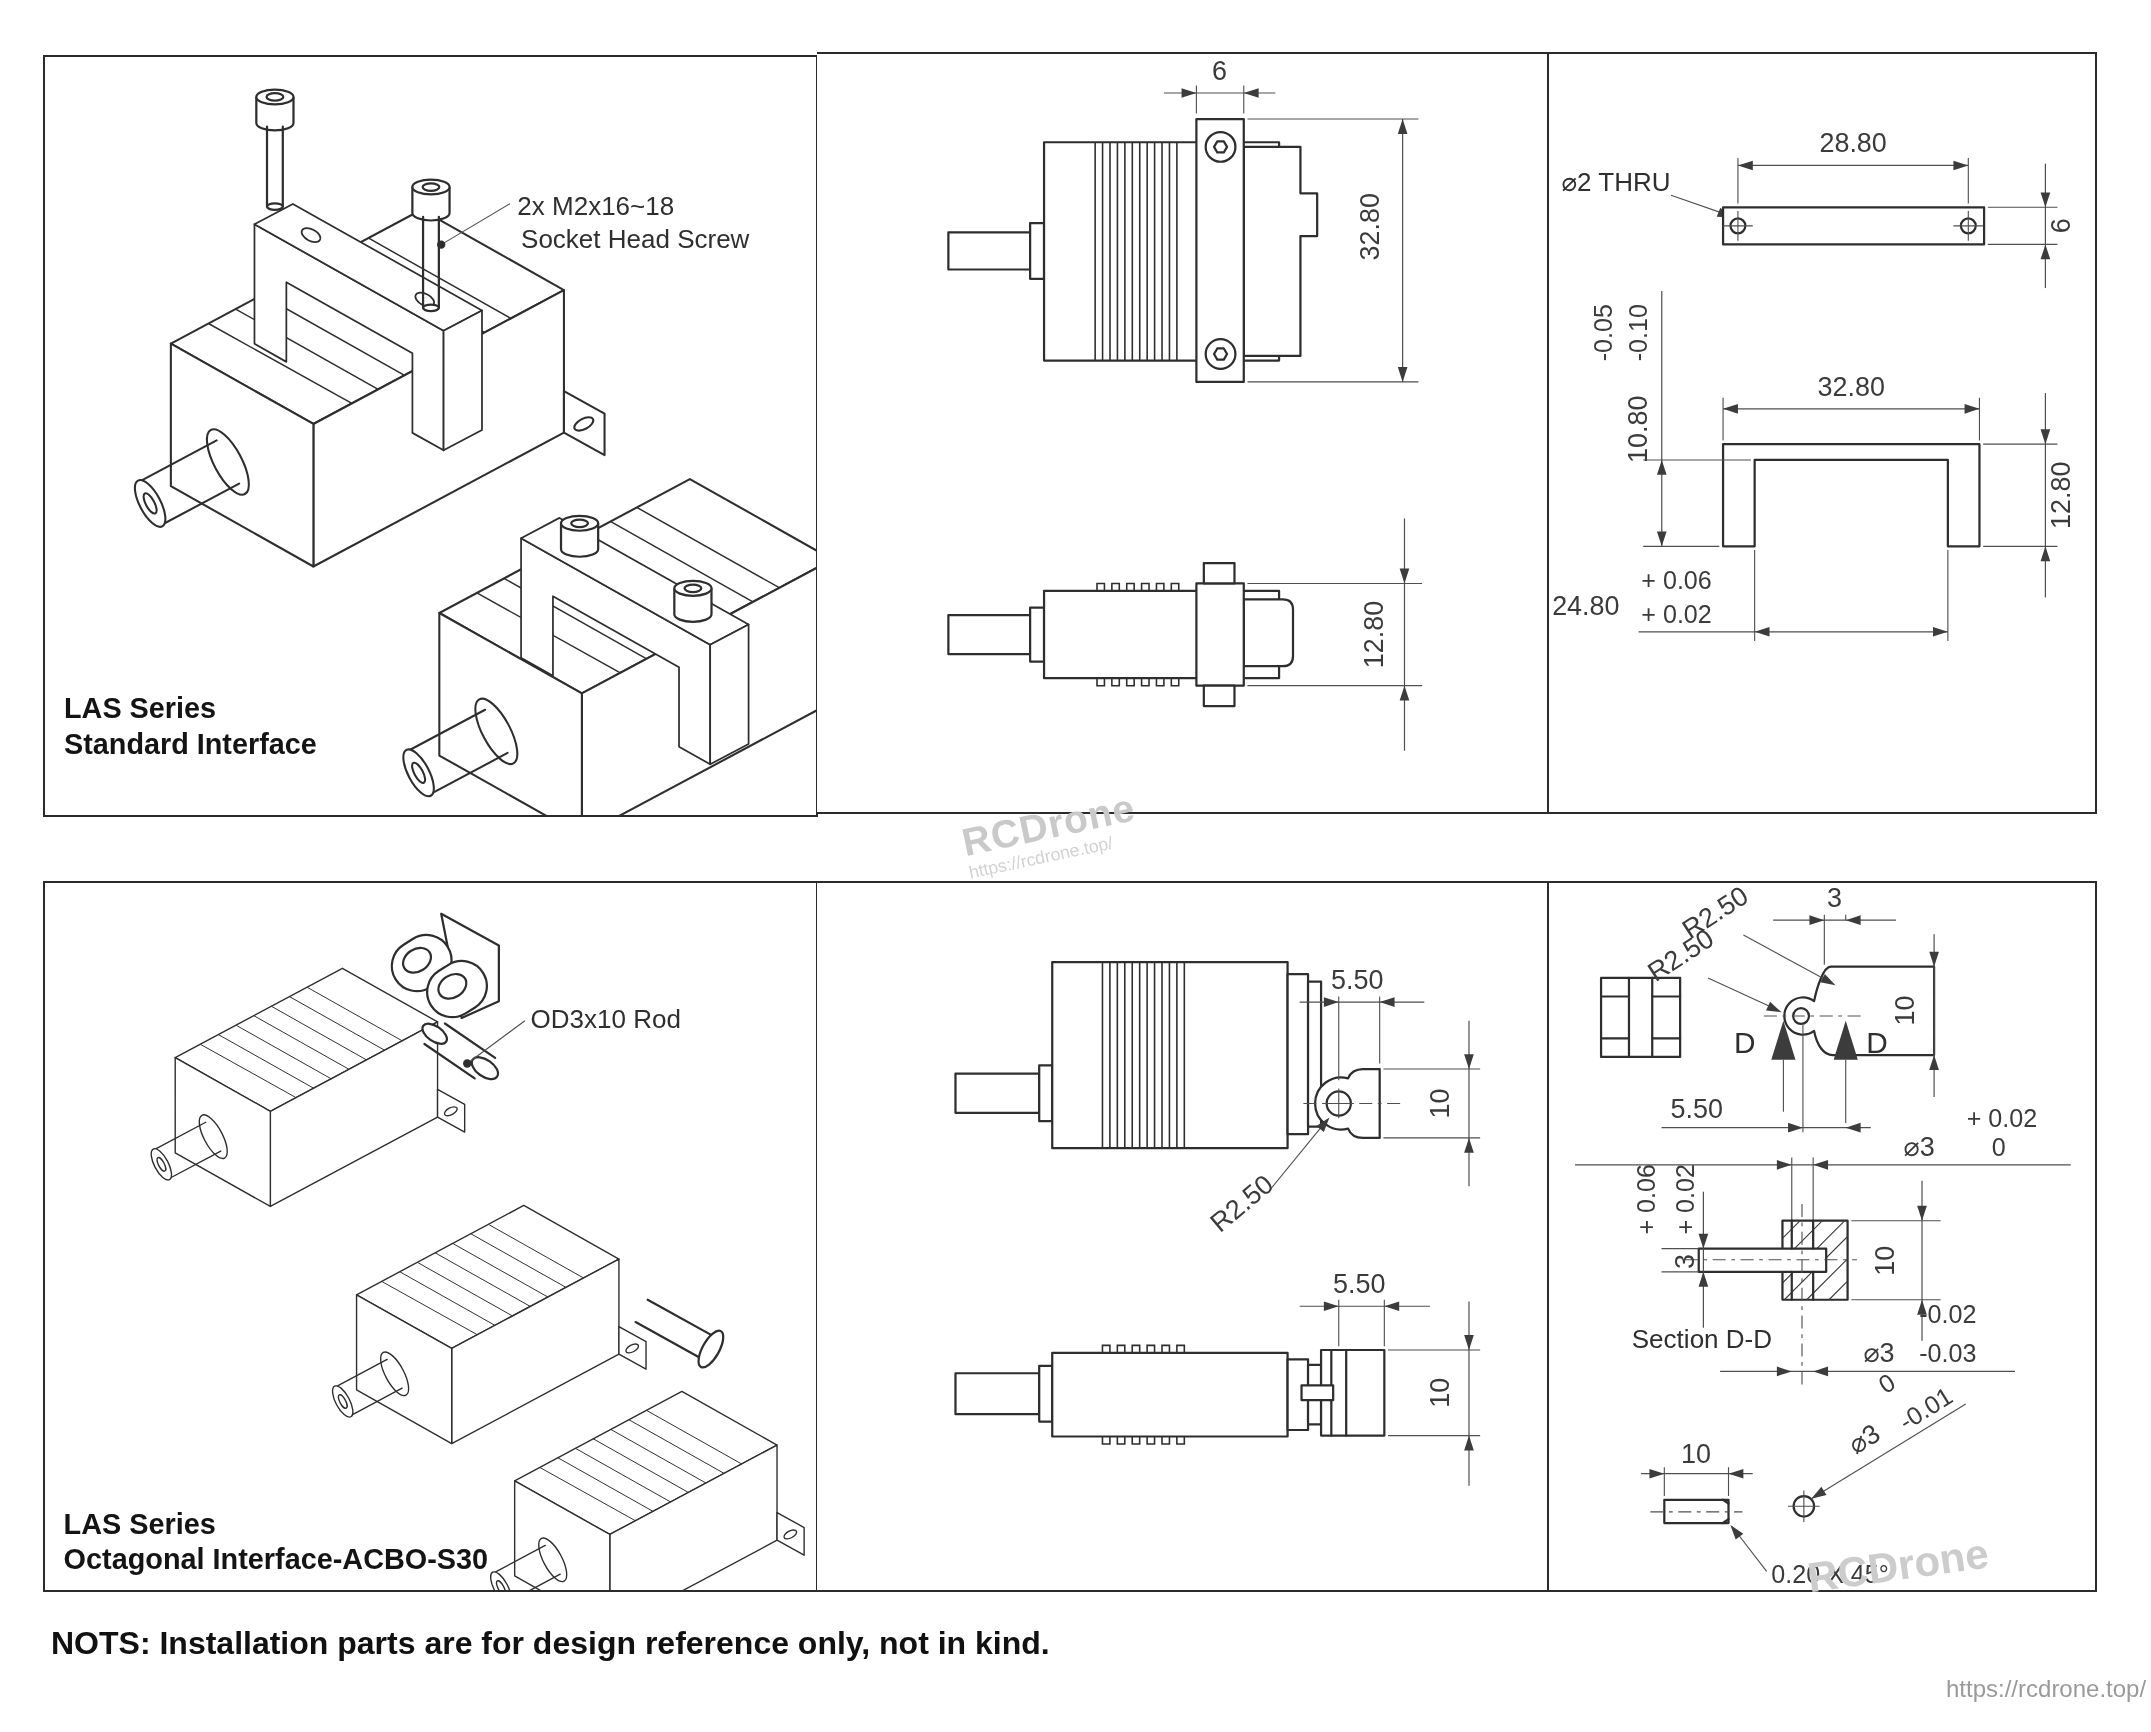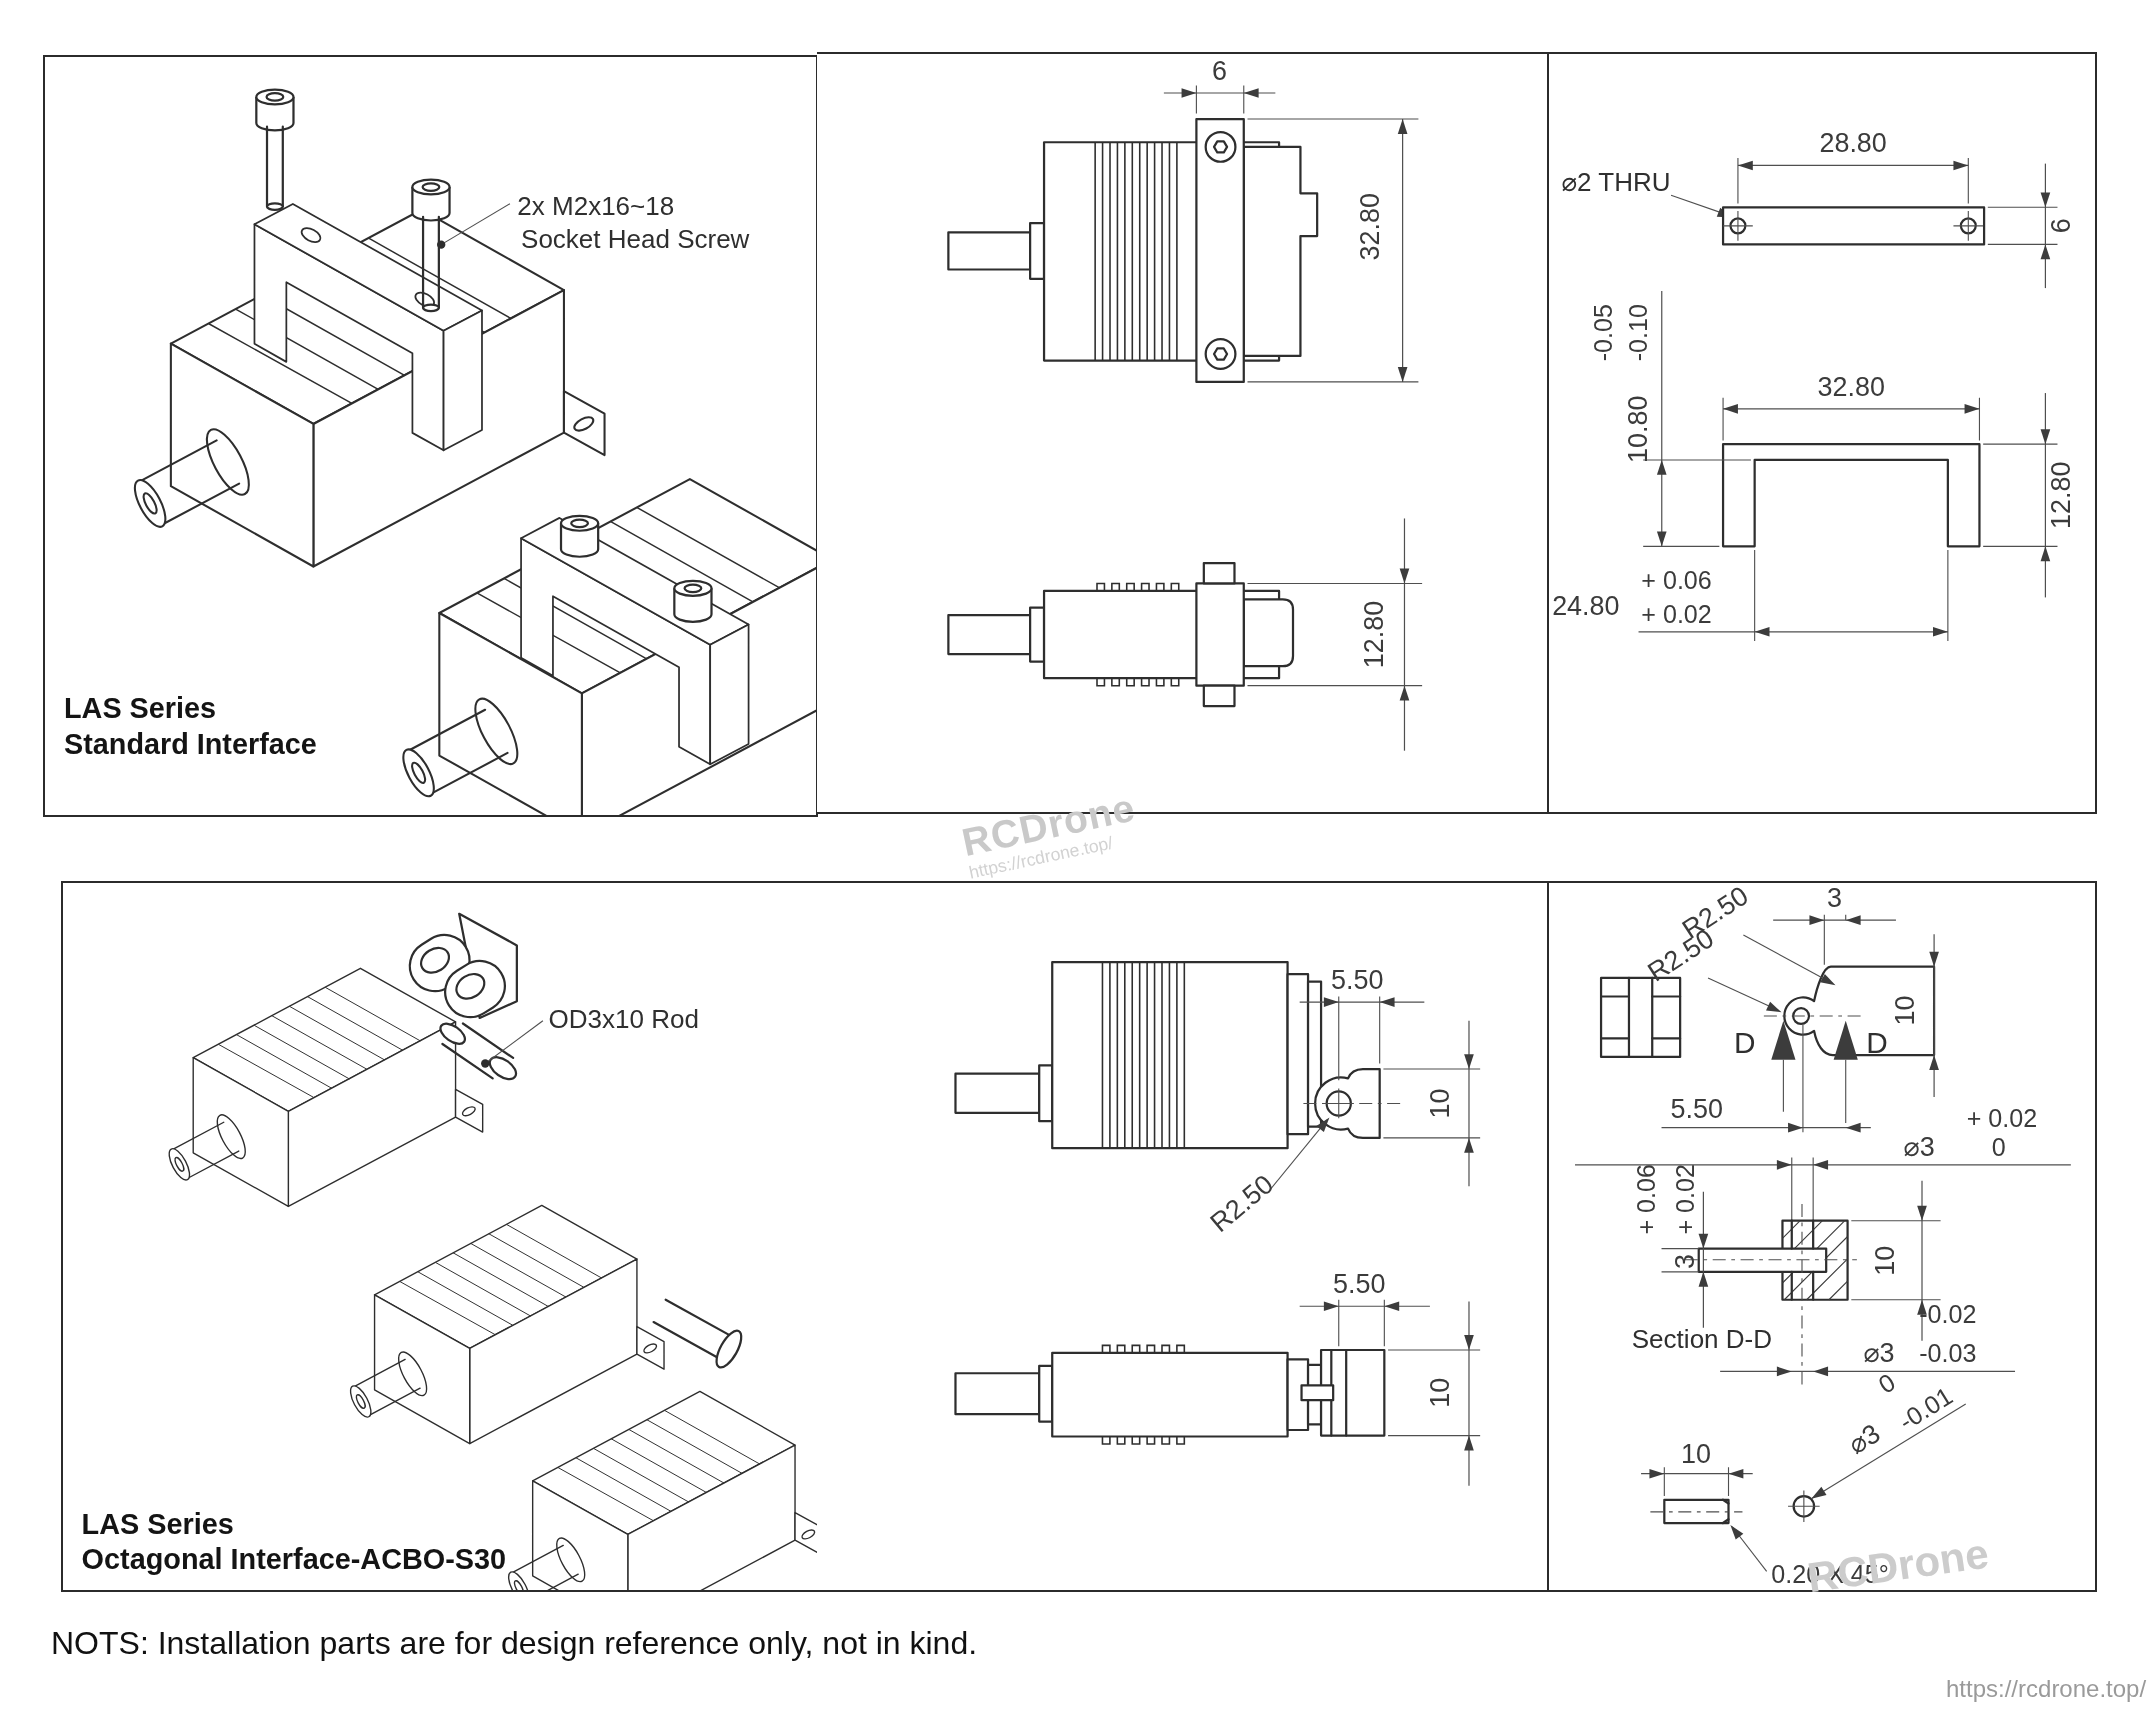--- a/index.html
+++ b/index.html
@@ -21,21 +21,21 @@
   text{fill:#3b3b3b;font-family:"Liberation Sans","DejaVu Sans",sans-serif;}
   .dt{font-size:29px;}
   .ds{font-size:27px;}
   .lb{font-size:28px;fill:#2f2f2f;}
   .sd{font-size:32px;fill:#2f2f2f;}
   .cap{font-size:31px;font-weight:bold;fill:#141414;}
   .wm1{position:absolute;left:963px;top:805px;transform:rotate(-12deg);color:#c9c9c9;line-height:1.05;}
   .wm1 .b{font-size:39px;font-weight:bold;letter-spacing:0.9px;}
   .wm1 .u{font-size:17.6px;color:#d2d2d2;}
   .wm2{position:absolute;left:1807px;top:1542px;transform:rotate(-8deg);color:#cccccc;font-size:42px;font-weight:bold;}
-  .note{position:absolute;left:51px;top:1625px;font-size:32px;font-weight:normal;color:#111;}
+  .note{position:absolute;left:51px;top:1625px;font-size:32px;font-weight:bold;color:#111;}
   .siteurl{position:absolute;left:1946px;top:1675px;font-size:24px;color:#9a9a9a;}
 </style>
 </head>
 <body>
 
 <div class="panel" style="left:43px;top:55px;width:775px;height:762px;">
 <svg viewBox="0 0 829 816">
   <defs>
     <path id="arr" d="M0,0 L-16,-5.2 L-16,5.2 Z"></path>
     <g id="servo">
@@ -211,21 +211,21 @@
     <path class="dm" d="M95,622 H428"></path>
     <use href="#arr" class="ah" transform="translate(220,622) rotate(180)"></use>
     <use href="#arr" class="ah" transform="translate(428,622)"></use>
     <text class="dt" x="2" y="604">24.80</text>
     <text class="ds" x="98" y="576">+ 0.06</text>
     <text class="ds" x="98" y="612">+ 0.02</text>
   </g>
 </svg>
 </div>
 
-<div class="panel" style="left:43px;top:881px;width:775px;height:711px;margin-left:18px;">
+<div class="panel" style="left:43px;top:881px;width:775px;height:711px;">
 <svg viewBox="0 0 829 760">
   <g>
     <use href="#servo" transform="translate(140,290) scale(0.62)"></use>
   </g>
   <g>
     <use href="#servo" transform="translate(335,545) scale(0.62)"></use>
     <path class="ln" d="M648,448 L722,489 M635,472 L709,513"></path>
     <ellipse class="lnf" cx="716" cy="501" rx="9" ry="22" transform="rotate(29 716 501)"></ellipse>
   </g>
   <g>

